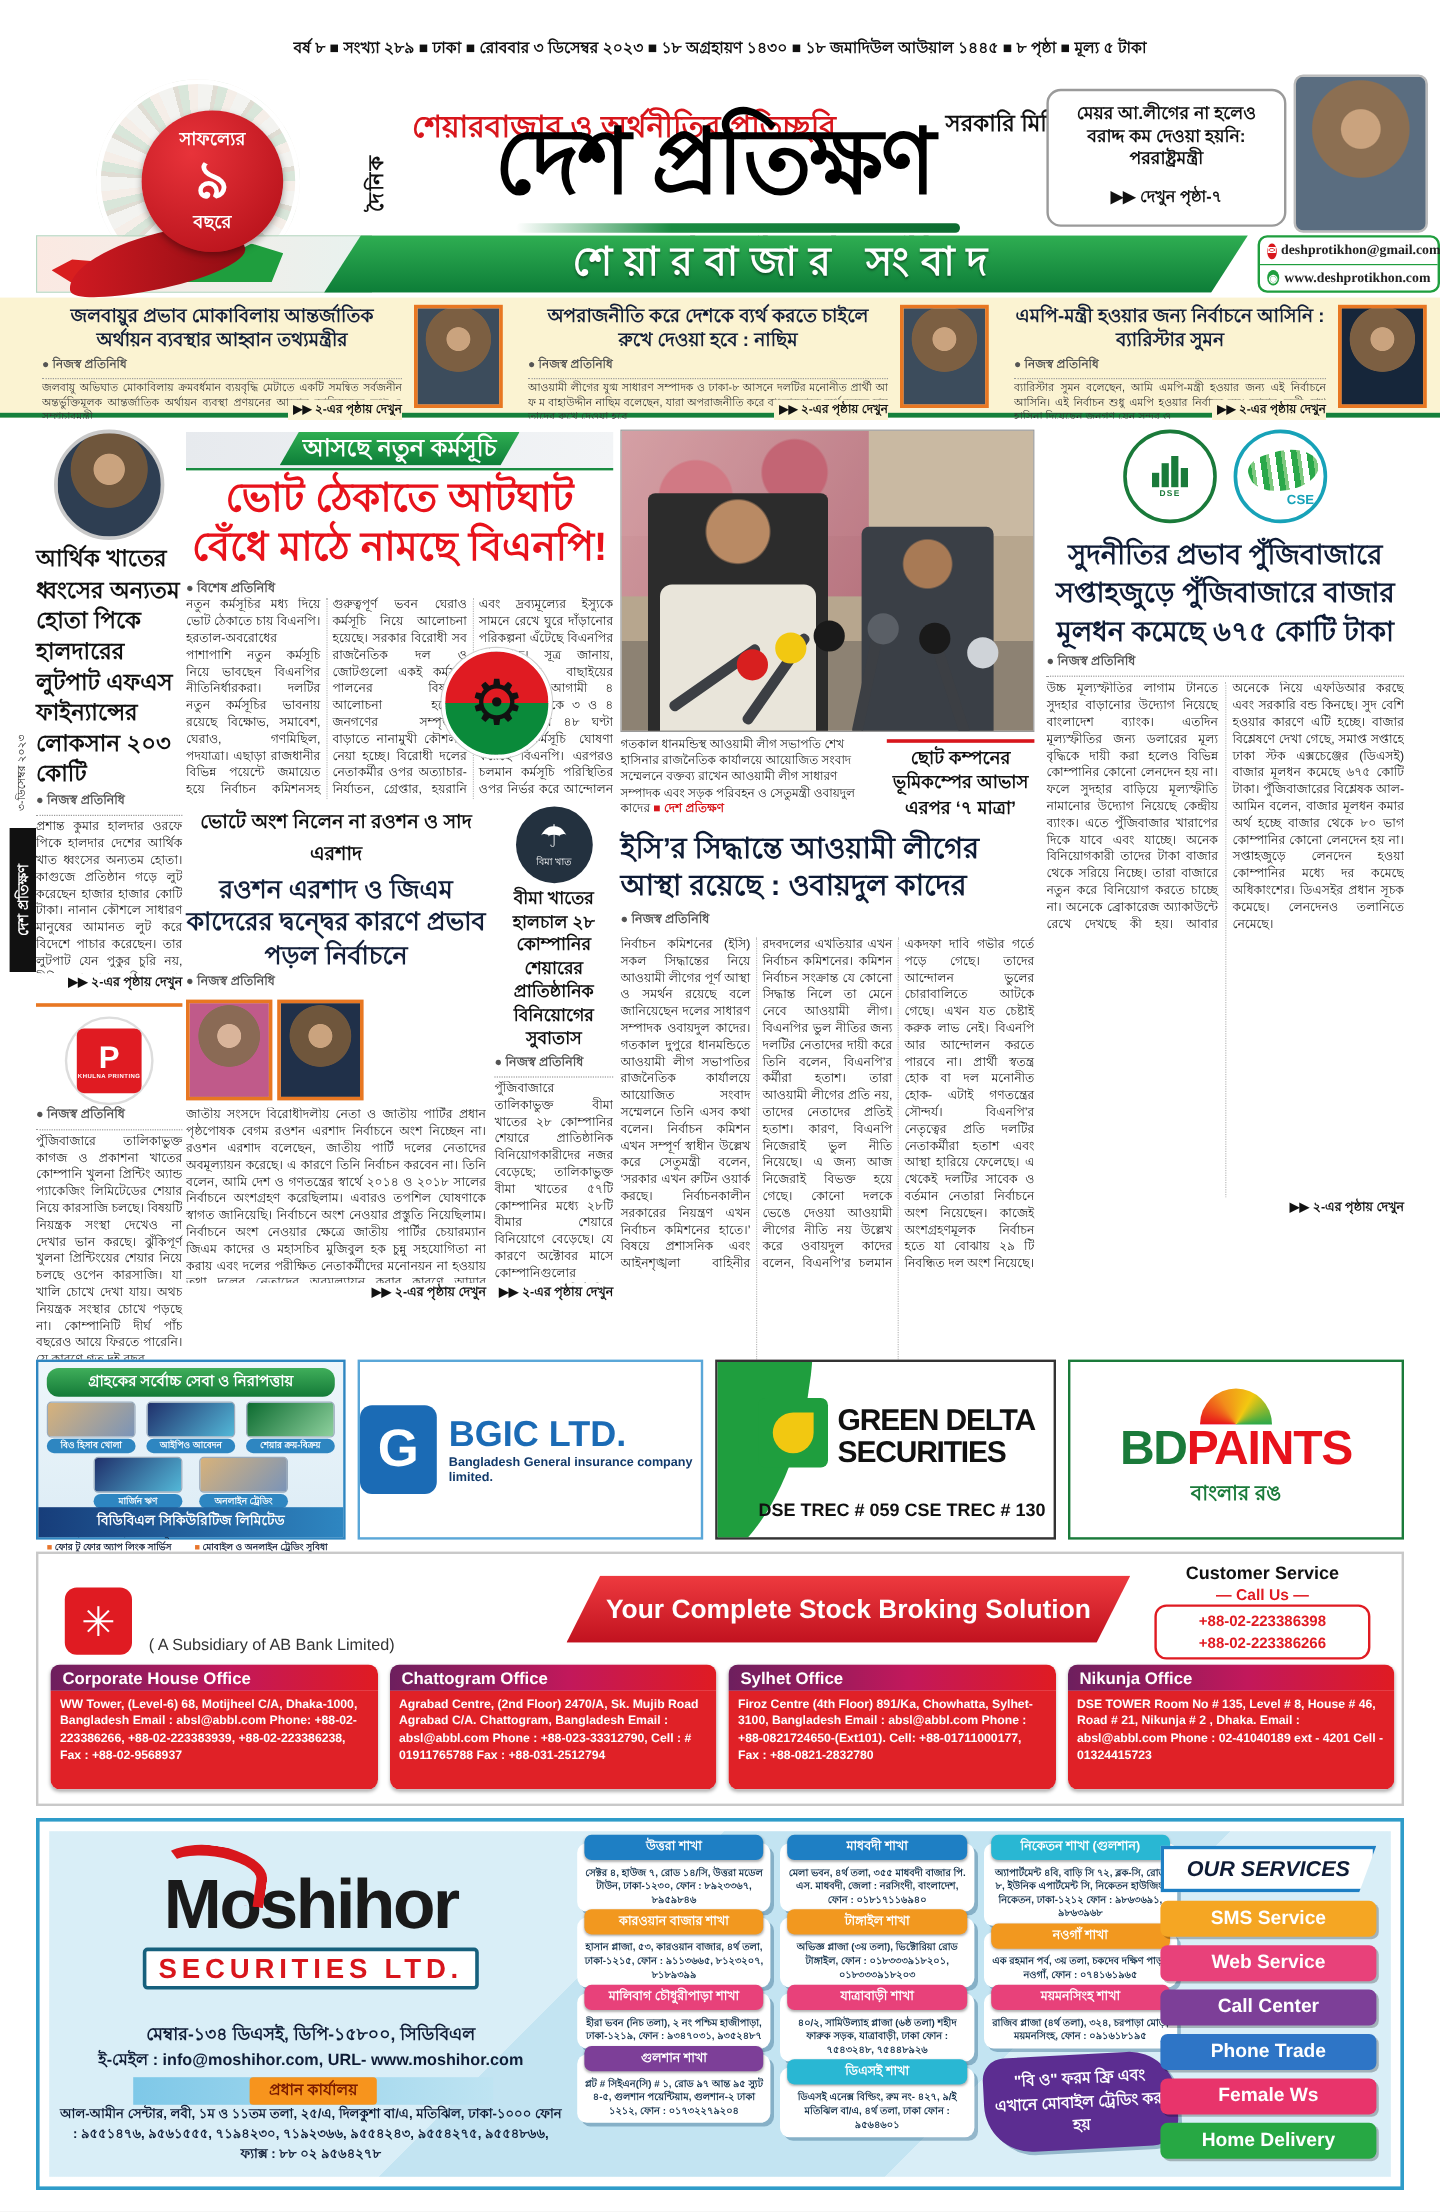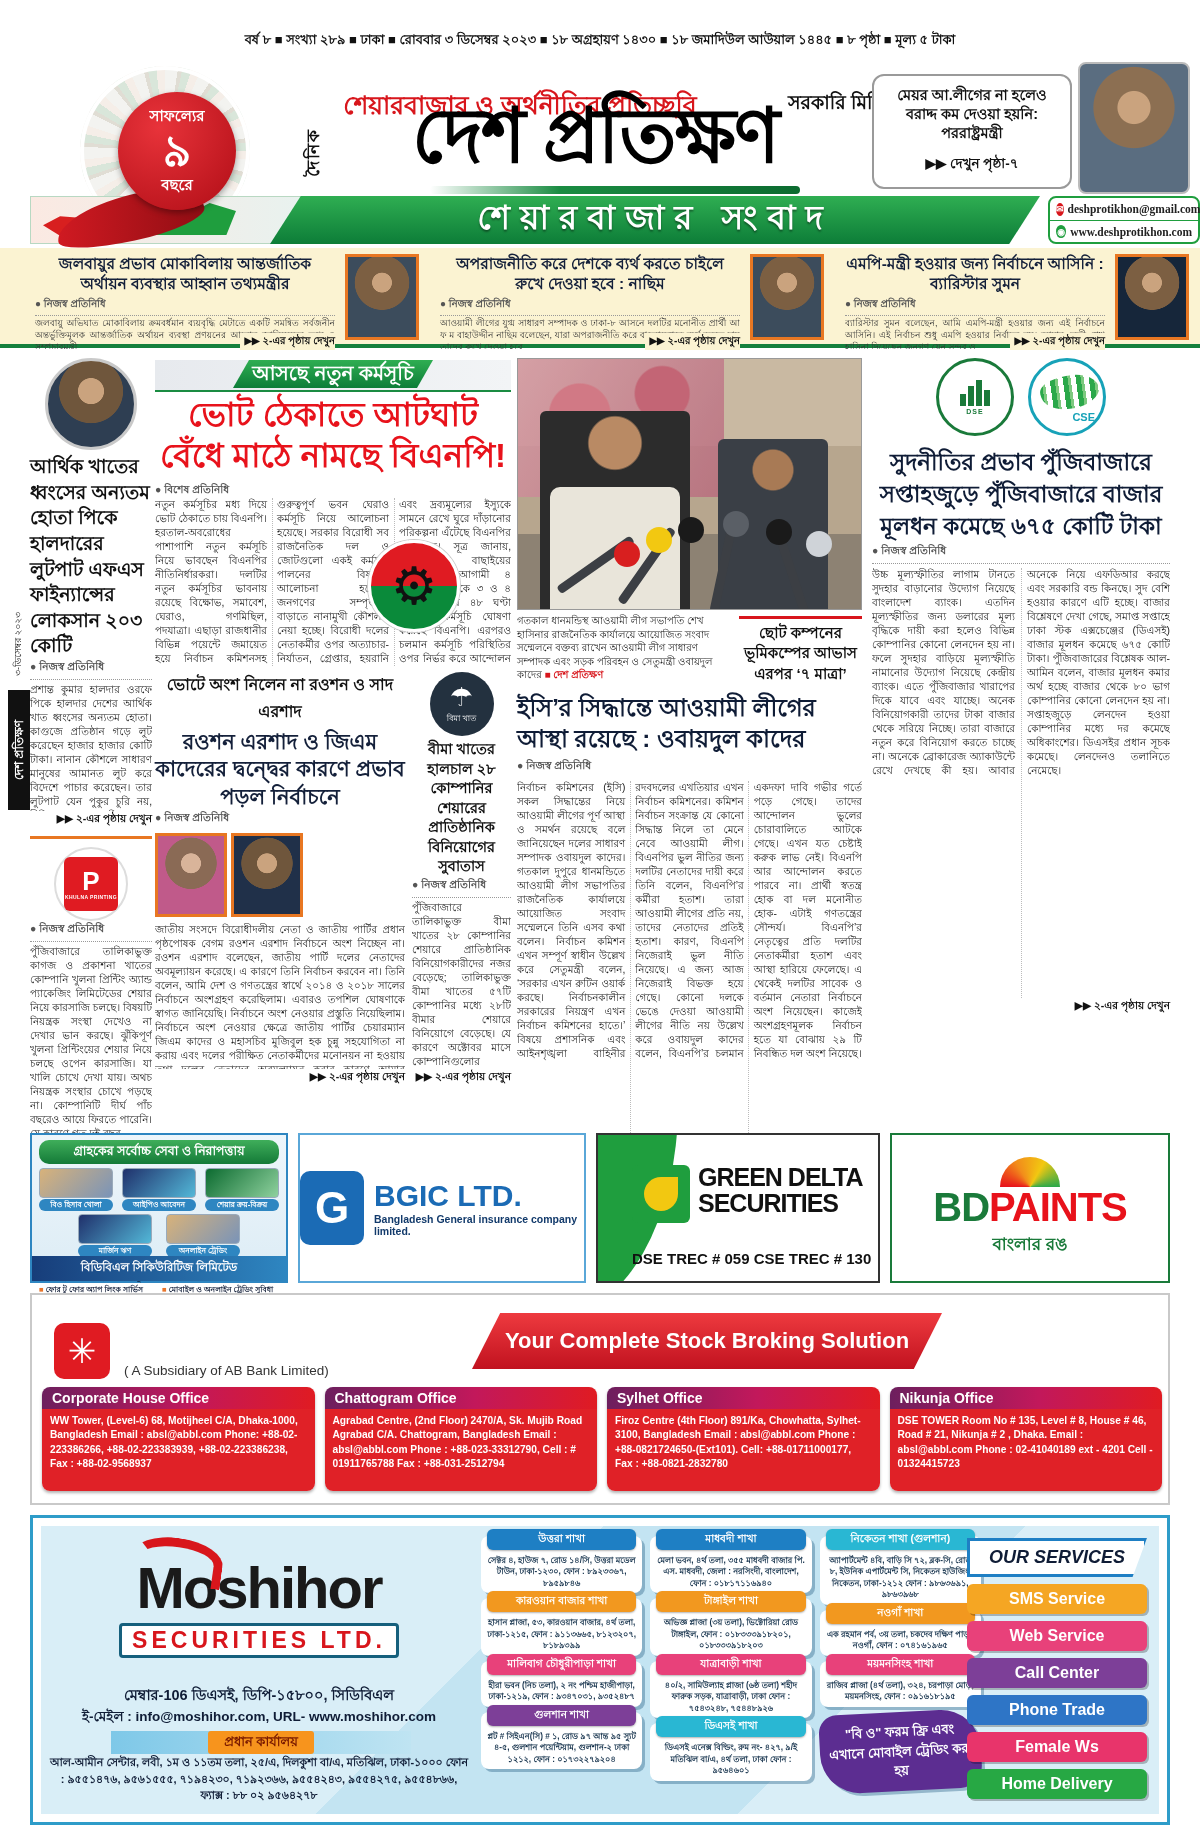--- a/index.html
+++ b/index.html
@@ -162,21 +162,21 @@
   .feat ul { list-style:none; width:50%; }
   .feat li { font-size:7.6px; font-weight:bold; color:#14203a; line-height:1.5; }
   .feat li::before { content:"■ "; color:#e8762d; }
   .ad1-brand { position:absolute; left:0; bottom:0; width:100%; background:linear-gradient(90deg,#173d7a,#2e86c1); color:#fff; text-align:center; font-size:11.5px; font-weight:900; padding:3px 0; }
   .ad2 { left:268px; width:288px; border:2px solid #5aa7d8; display:flex; align-items:center; justify-content:center; gap:10px; }
   .bgic-logo { width:74px; height:74px; background:#1b6bb5; border-radius:10px; color:#fff; font-size:44px; font-weight:900; display:flex; align-items:center; justify-content:center; }
   .bgic-name { font-size:30px; font-weight:900; color:#1b6bb5; }
   .bgic-sub { font-size:10.5px; font-weight:bold; color:#123a6b; }
   .ad3 { left:566px; width:284px; border:2px solid #333; overflow:hidden; }
   .gd-swoosh { position:absolute; left:-40px; top:-30px; width:120px; height:210px; background:#1f9e3e; border-radius:0 0 100% 0; }
-  .gd-inner { position:absolute; left:34px; top:30px; display:flex; gap:8px; align-items:flex-start; }
+  .gd-inner { position:absolute; left:34px; top:30px; display:flex; gap:8px; align-items:flex-end; }
   .gd-logo { width:58px; height:58px; background:#1f9e3e; border-radius:6px; position:relative; }
   .gd-logo::after { content:""; position:absolute; left:12px; top:12px; width:34px; height:34px; background:#f2c811; border-radius:50% 0 50% 50%; }
   .gd-name { font-size:25px; font-weight:900; color:#111; line-height:1.02; letter-spacing:-1px; }
   .gd-trec { position:absolute; left:34px; bottom:14px; font-size:15px; font-weight:900; color:#111; }
   .ad4 { left:860px; width:280px; border:2px solid #1a7a3a; display:flex; flex-direction:column; align-items:center; justify-content:center; }
   .fan { width:60px; height:30px; border-radius:60px 60px 0 0; background:conic-gradient(from -90deg at 50% 100%, #e8121b, #f28c1b, #f2c811, #2aa84a, #17a2b8, #6a3f98, #e8417a); }
   .bdp { font-size:40px; font-weight:900; letter-spacing:-1px; line-height:1; }
   .bdp .bd { color:#1a7a3a; } .bdp .paints { color:#e8121b; }
   .bdp-sub { font-size:17px; font-weight:900; color:#1a7a3a; margin-top:4px; }
 
@@ -474,20 +474,28 @@
         <span class="bd">BD</span><span class="paints">PAINTS</span>
       </div>
       <div class="bdp-sub">বাংলার রঙ</div>
     </div>
   </div>
 
   <div class="abs ab-box">
     <div class="ab-logo">✳</div>
     <div class="ab-sub">( A Subsidiary of AB Bank Limited)</div>
     <div class="ab-ribbon">Your Complete Stock Broking Solution</div>
+    <div class="ab-cs">
+      <div class="t1">Customer Service</div>
+      <div class="t2">— Call Us —</div>
+      <div class="ab-phones">
+        <div>+88-02-223386398</div>
+        <div>+88-02-223386266</div>
+      </div>
+    </div>
     <div class="offices">
       <div class="office">
         <div class="hd">Corporate House Office</div>
         <div class="bd2">WW Tower, (Level-6) 68, Motijheel C/A, Dhaka-1000, Bangladesh  Email : absl@abbl.com  Phone: +88-02-223386266, +88-02-223383939, +88-02-223386238,  Fax : +88-02-9568937</div>
       </div>
       <div class="office">
         <div class="hd">Chattogram Office</div>
         <div class="bd2">Agrabad Centre, (2nd Floor) 2470/A, Sk. Mujib Road Agrabad C/A. Chattogram, Bangladesh  Email : absl@abbl.com  Phone : +88-023-33312790, Cell : # 01911765788  Fax : +88-031-2512794</div>
       </div>
       <div class="office">
@@ -503,21 +511,21 @@
 
   <div class="abs mosh">
     <div class="mosh-in">
       <div class="mosh-logo">
         <div class="mosh-word">
           <span class="swoosh"></span>
           <span>Moshihor</span>
         </div><br>
         <div class="mosh-sec">SECURITIES LTD.</div>
       </div>
-      <div class="mosh-member">মেম্বার-106 ডিএসই, ডিপি-১৫৮০০, সিডিবিএল</div>
+      <div class="mosh-member">মেম্বার-১৩৪ ডিএসই, ডিপি-১৫৮০০, সিডিবিএল</div>
       <div class="mosh-mail">ই-মেইল : info@moshihor.com, URL- www.moshihor.com</div>
       <div class="mosh-ho-pill">
         <span>প্রধান কার্যালয়</span>
       </div>
       <div class="mosh-ho-addr">আল-আমীন সেন্টার, লবী, ১ম ও ১১তম তলা, ২৫/এ, দিলকুশা বা/এ, মতিঝিল, ঢাকা-১০০০ ফোন : ৯৫৫১৪৭৬, ৯৫৬১৫৫৫, ৭১৯৪২৩০, ৭১৯২৩৬৬, ৯৫৫৪২৪৩, ৯৫৫৪২৭৫, ৯৫৫৪৮৬৬, ফ্যাক্স : ৮৮ ০২ ৯৫৬৪২৭৮</div>
 
       <div class="branches">
         <div class="bcol">
           <div class="branch">
             <div class="bh c-blue">উত্তরা শাখা</div>

